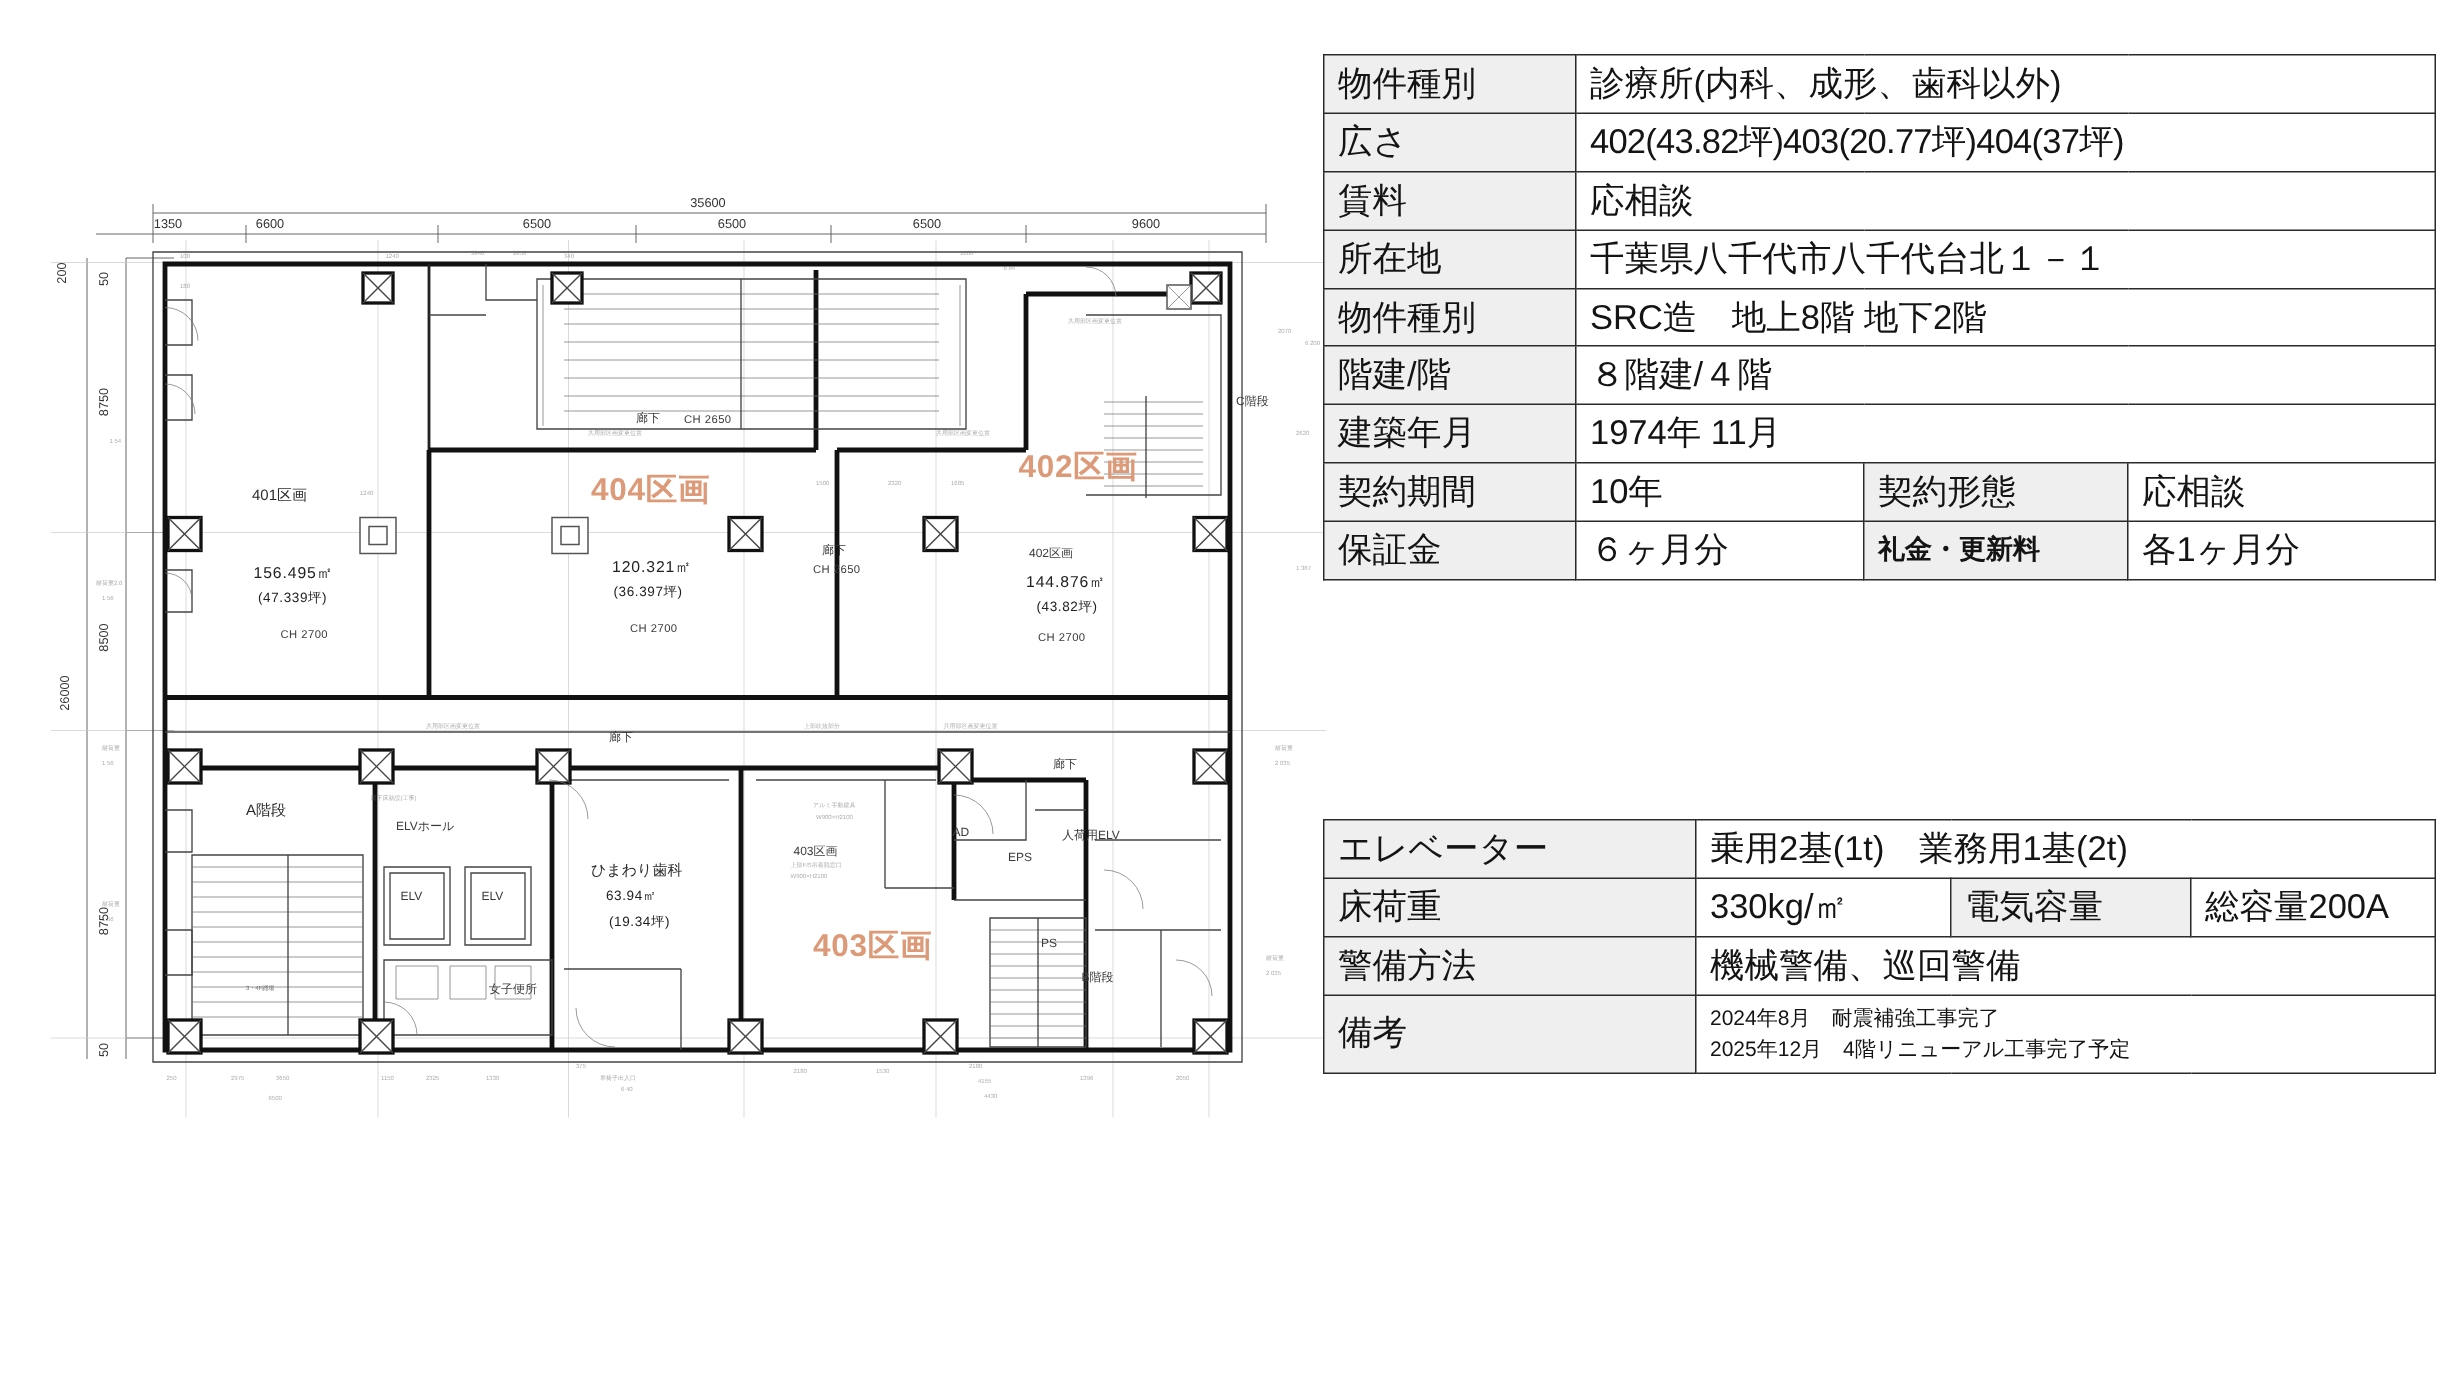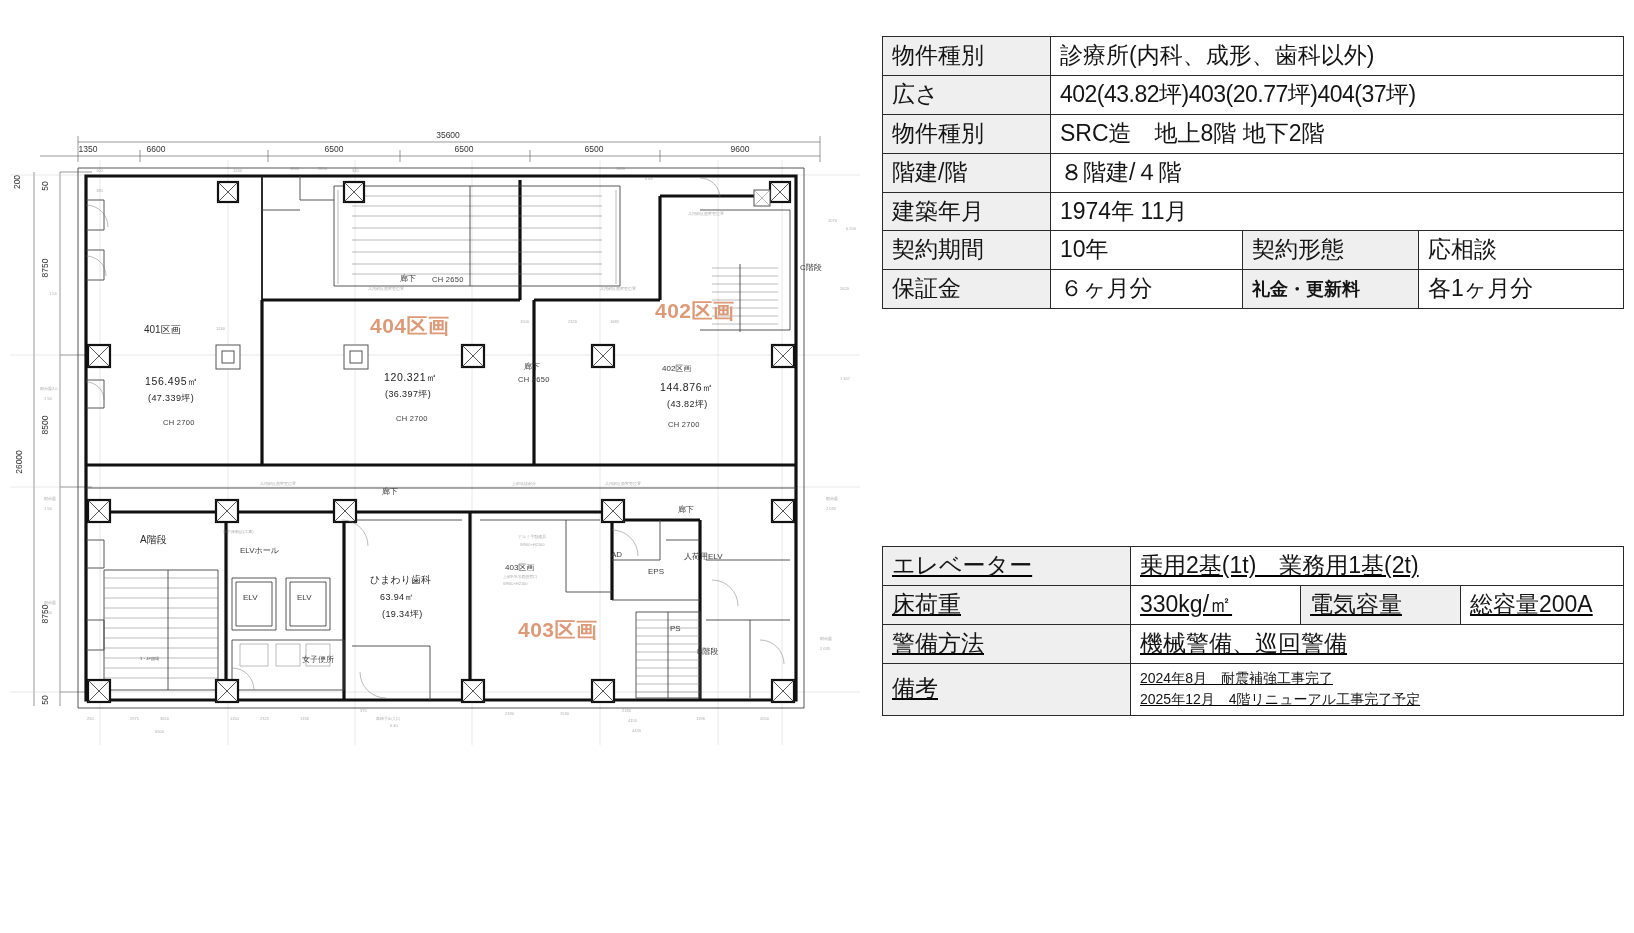--- a/index.html
+++ b/index.html
@@ -13,21 +13,21 @@
     width: 1634px;
     height: 933px;
     background: #ffffff;
     overflow: hidden;
   }
 
   
   #floorplan {
     position: absolute;
     left: 0; top: 0;
-    width: 868px; height: 933px;
+    width: 868px; height: 933px; padding-left: 24px;
   }
   #floorplan svg { display: block; }
 
   .fp-label-big {
     fill: #dd9a78;
     font-family: "Liberation Sans", sans-serif;
     font-weight: bold;
     font-size: 21px;
     letter-spacing: 0.5px;
   }
@@ -105,21 +105,21 @@
   table.spec td.hd {
     background: #efefef;
     font-size: 23px;
   }
   table.spec td.sm {
     font-size: 18px;
     font-weight: bold;
   }
   td.val-tight { letter-spacing: -0.5px; }
   #table-main { position: absolute; left: 10px; top: 36px; }
-  #table-sub  { position: absolute; left: 10px; top: 546px; text-decoration: underline; }
+  #table-sub  { position: absolute; left: 10px; top: 546px; }
   .remark-line { display: block; font-size: 14px; line-height: 1.55; }
 </style>
 </head>
 <body>
 
 <div id="page">
 
   <div id="floorplan">
     <svg width="868" height="933" viewBox="0 0 868 933" xmlns="http://www.w3.org/2000/svg">
 
@@ -496,20 +496,28 @@
       <tbody>
         <tr>
           <td class="hd">物件種別</td>
           <td colspan="3">診療所(内科、成形、歯科以外)</td>
         </tr>
         <tr>
           <td class="hd">広さ</td>
           <td colspan="3" class="val-tight">402(43.82坪)403(20.77坪)404(37坪)</td>
         </tr>
         <tr>
+          <td class="hd">賃料</td>
+          <td colspan="3">応相談</td>
+        </tr>
+        <tr>
+          <td class="hd">所在地</td>
+          <td colspan="3">千葉県八千代市八千代台北１－１</td>
+        </tr>
+        <tr>
           <td class="hd">物件種別</td>
           <td colspan="3">SRC造　地上8階 地下2階</td>
         </tr>
         <tr>
           <td class="hd">階建/階</td>
           <td colspan="3">８階建/４階</td>
         </tr>
         <tr>
           <td class="hd">建築年月</td>
           <td colspan="3">1974年 11月</td>

